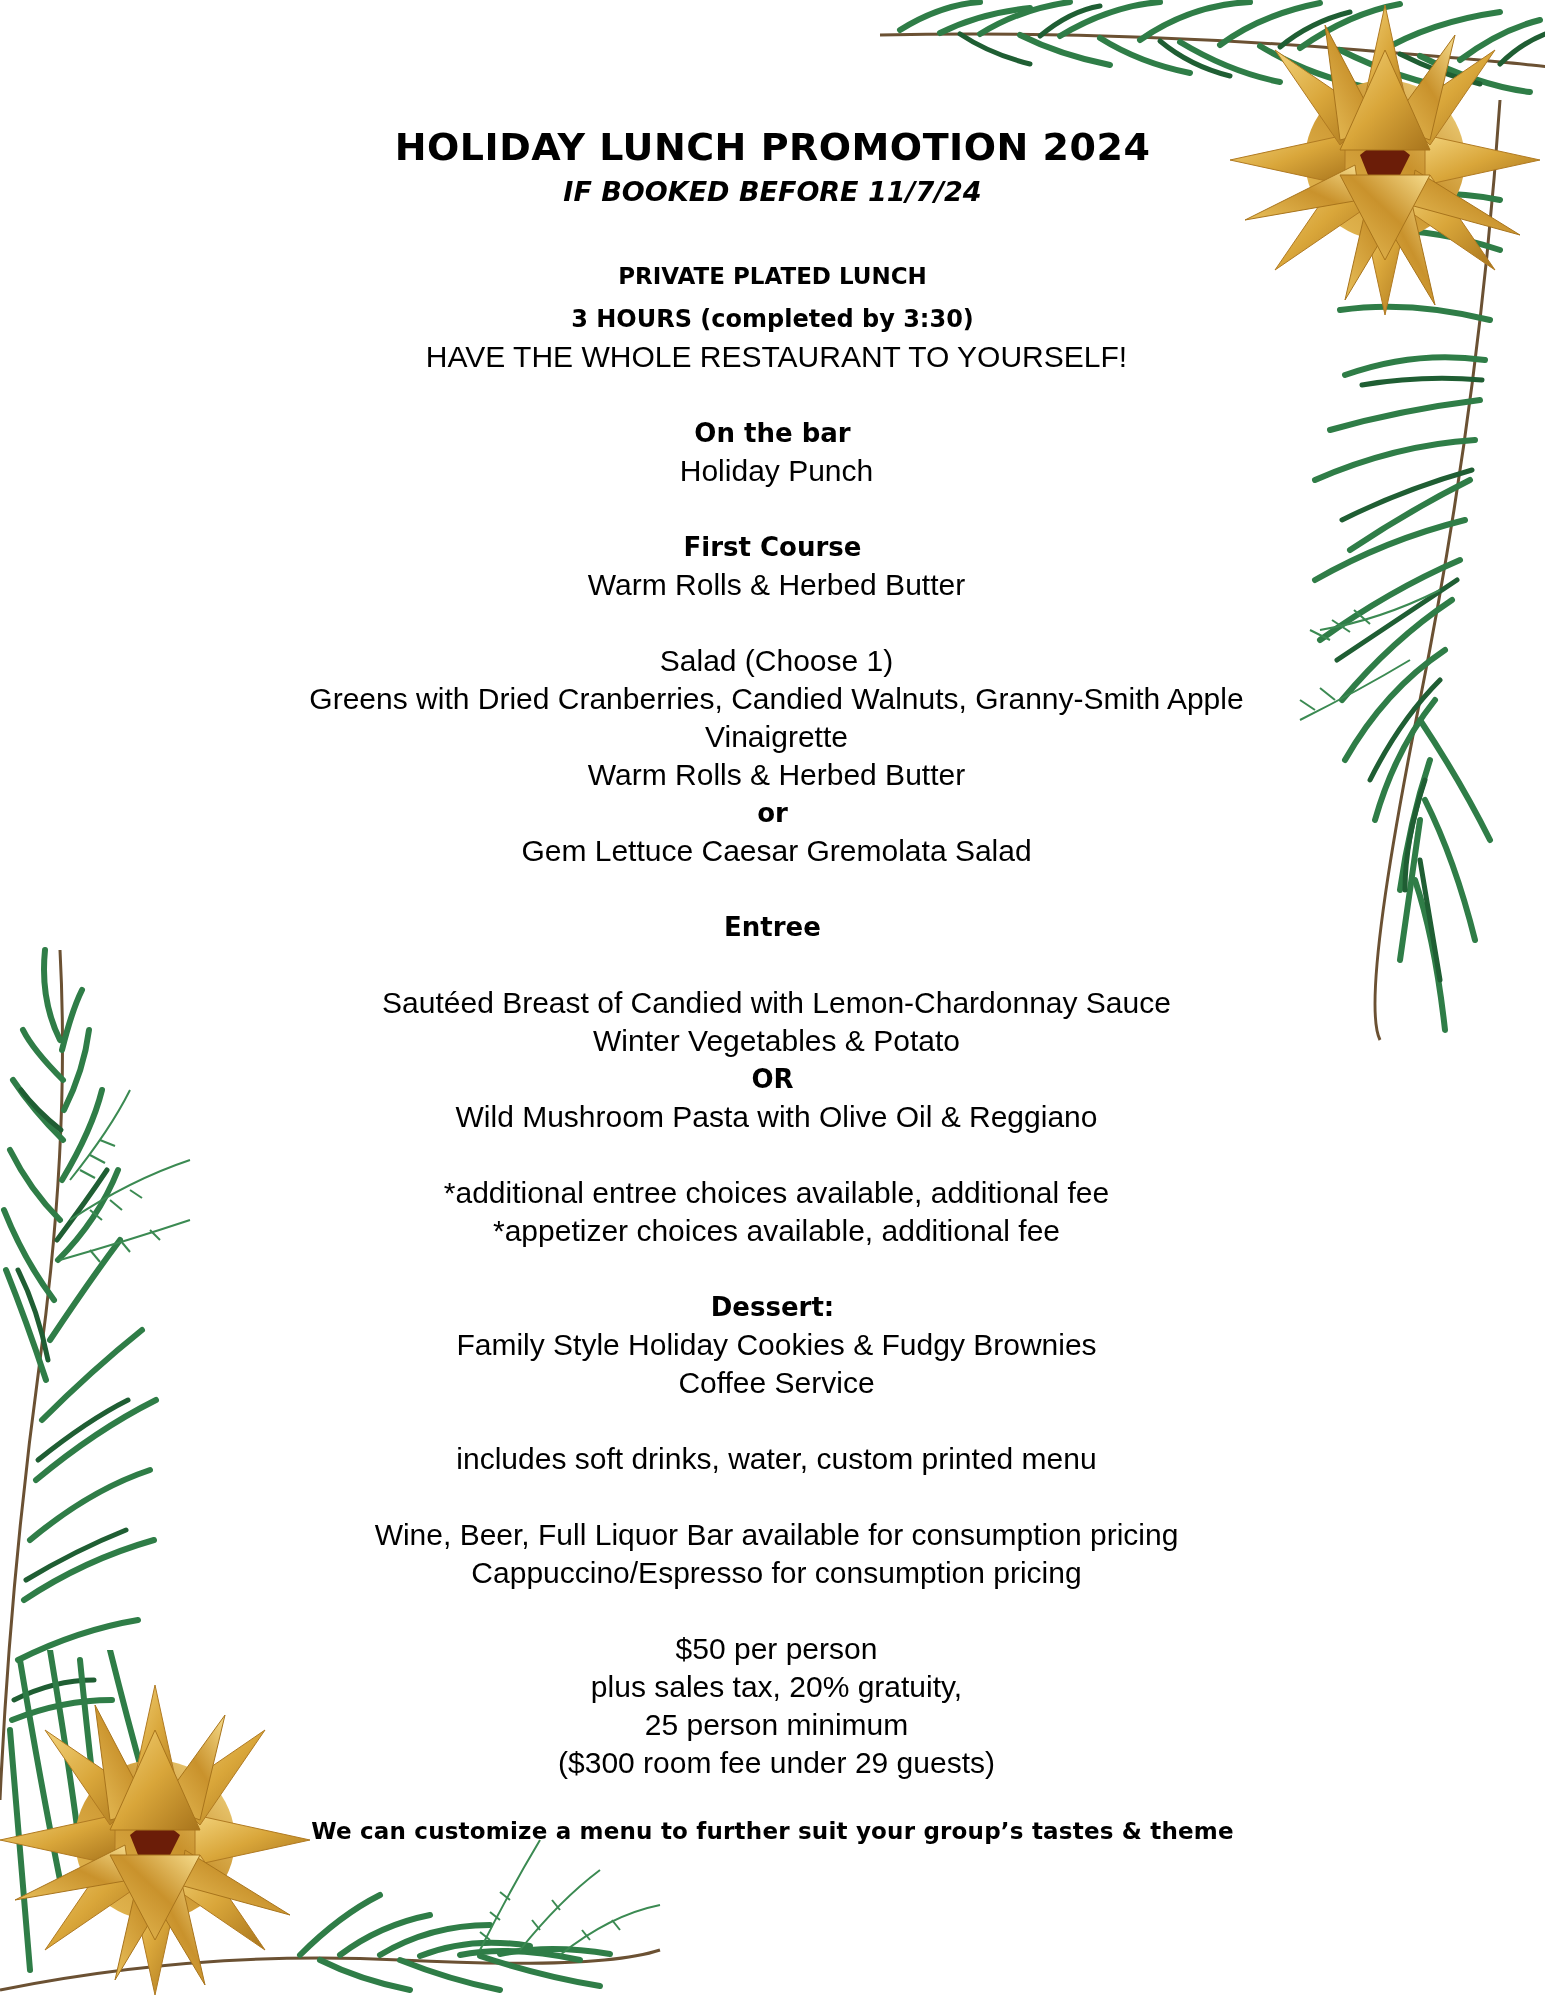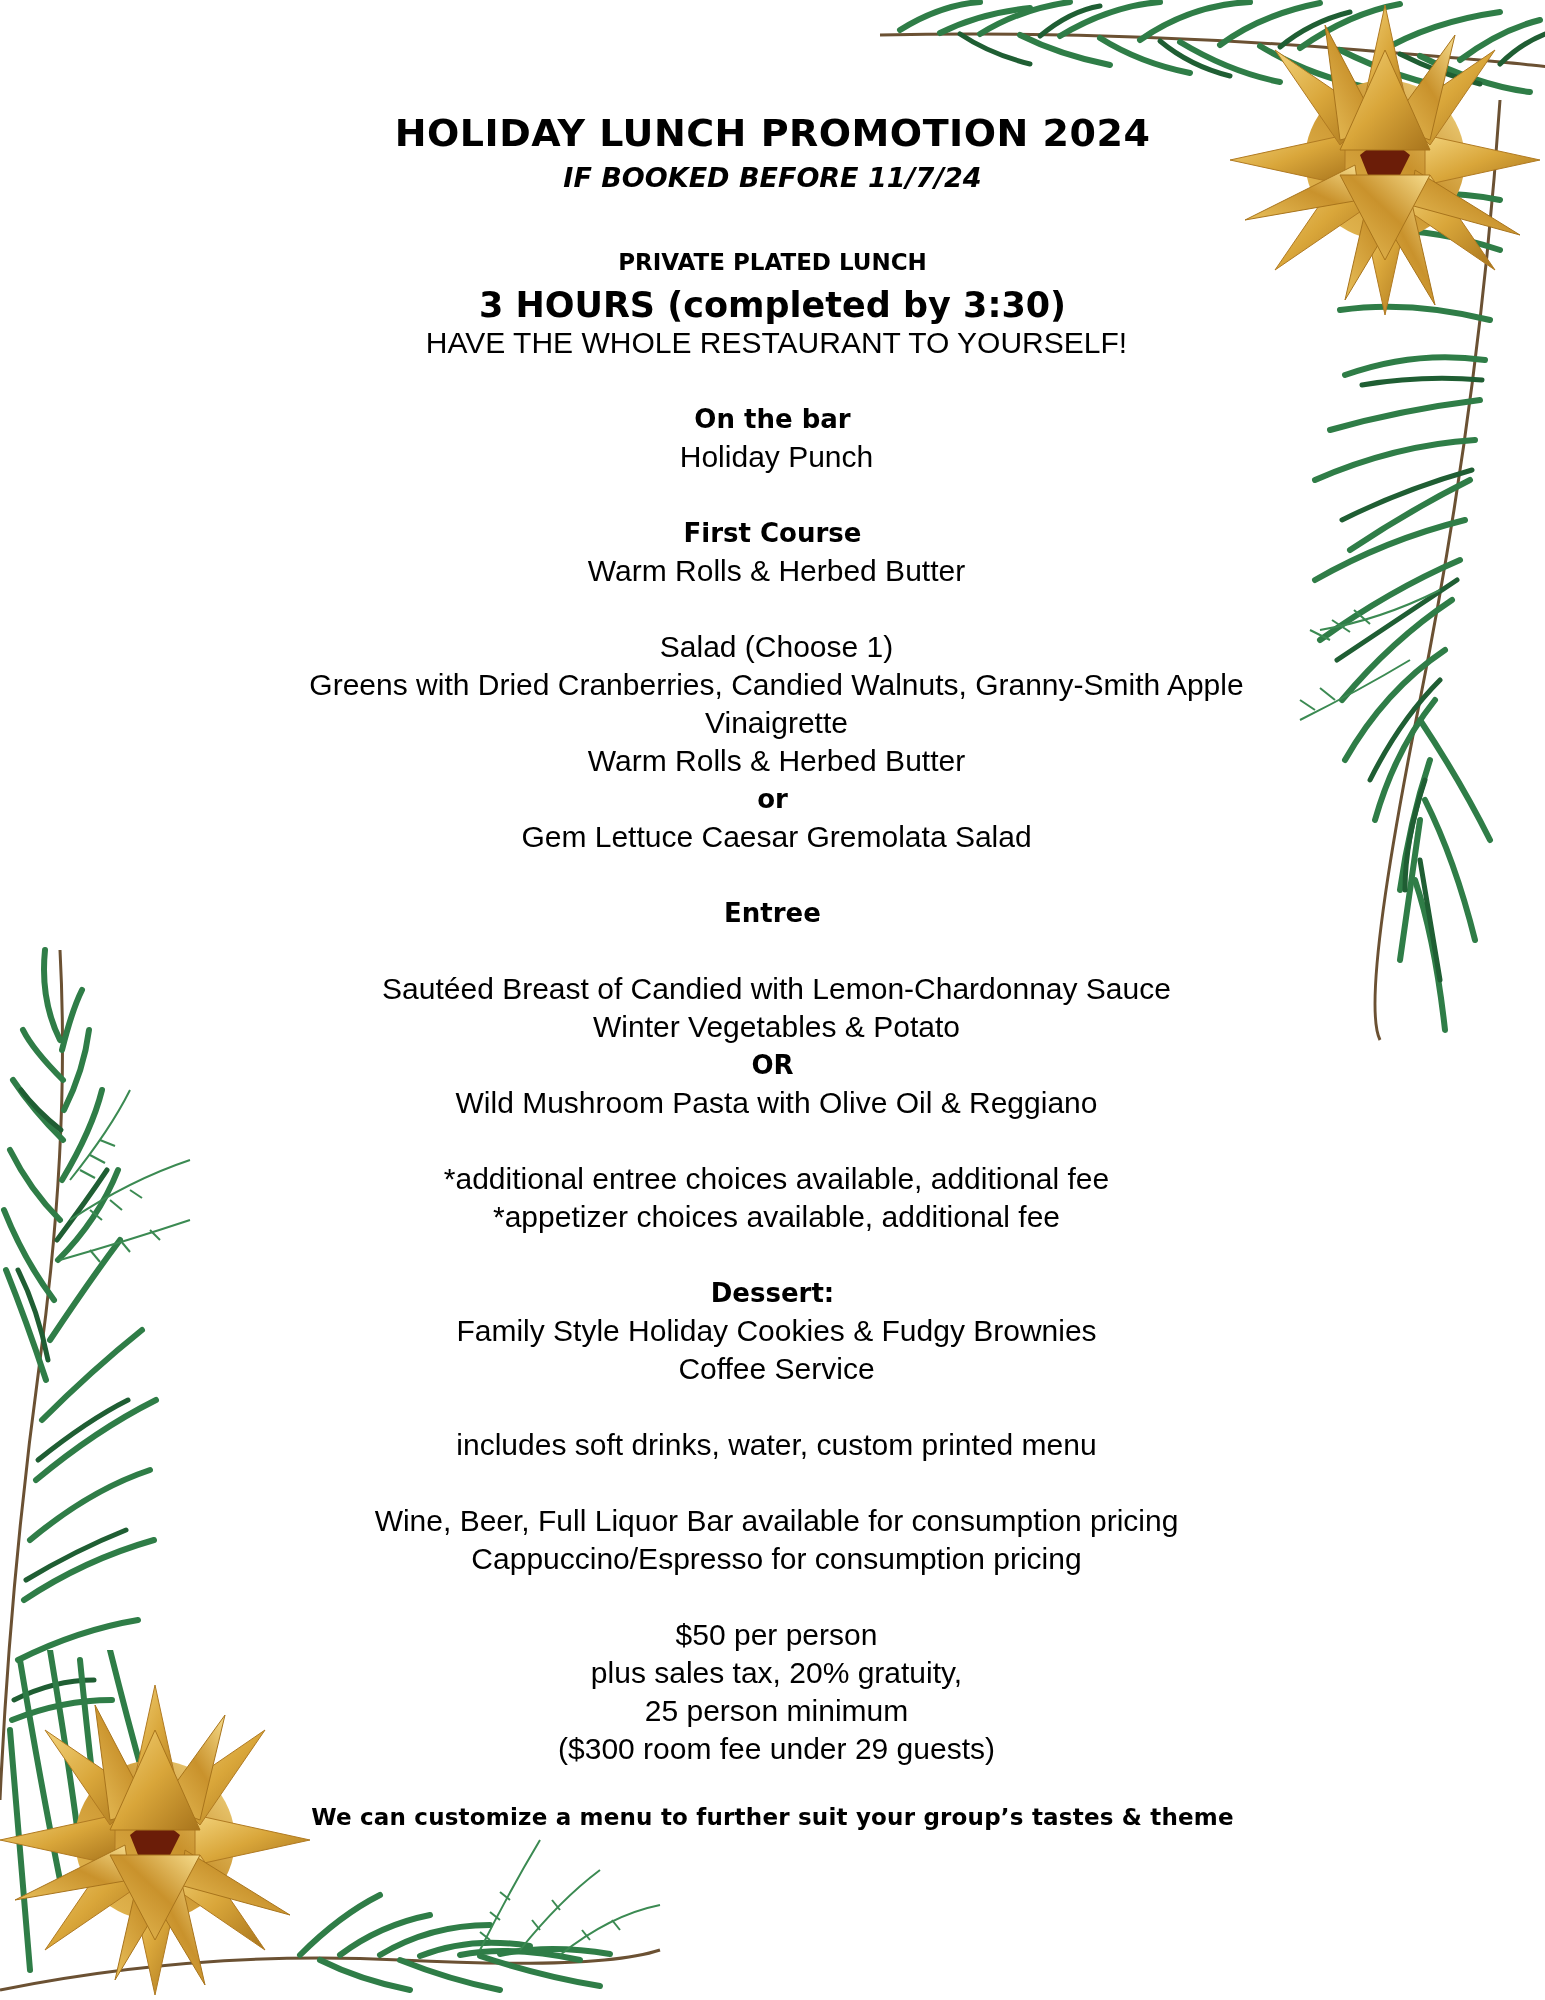--- a/index.html
+++ b/index.html
@@ -15,24 +15,24 @@
   .content {
     position: absolute;
     left: 0; right: 0; top: 100px;
     text-align: center;
   }
   .line {
     display: block;
     margin: 0 auto;
     white-space: nowrap;
   }
-  .t-title { font-size: 38px; font-weight: bold; letter-spacing: 0.5px; line-height: 54px; height: 54px; margin-top: 6px; }
+  .t-title { font-size: 38px; font-weight: bold; letter-spacing: 0.5px; line-height: 54px; height: 54px; margin-top: 20px; }
   .t-sub { font-size: 27px; font-weight: bold; font-style: italic; line-height: 36px; height: 36px; }
   .t-h2 { font-size: 23px; font-weight: bold; line-height: 48px; height: 48px; margin-top: 42px; }
-  .t-h3 { font-size: 35px; font-weight: bold; line-height: 38px; height: 38px; }
+  .t-h3 { font-size: 24px; font-weight: bold; line-height: 38px; height: 38px; }
   .t-bold { font-size: 26px; font-weight: bold; line-height: 38px; height: 38px; }
   .t-foot { font-size: 23px; font-weight: bold; line-height: 38px; height: 38px; letter-spacing: 0.2px; }
   .gap { height: 38px; }
   .body-light { font-family: "Liberation Sans", sans-serif; font-size: 30px; line-height: 38px; height: 38px; padding-left: 8px; }
 </style>
 </head>
 <body>
 
 <svg class="deco" style="left:860px; top:0;" width="685" height="1060" viewBox="0 0 685 1060">
   <defs>

